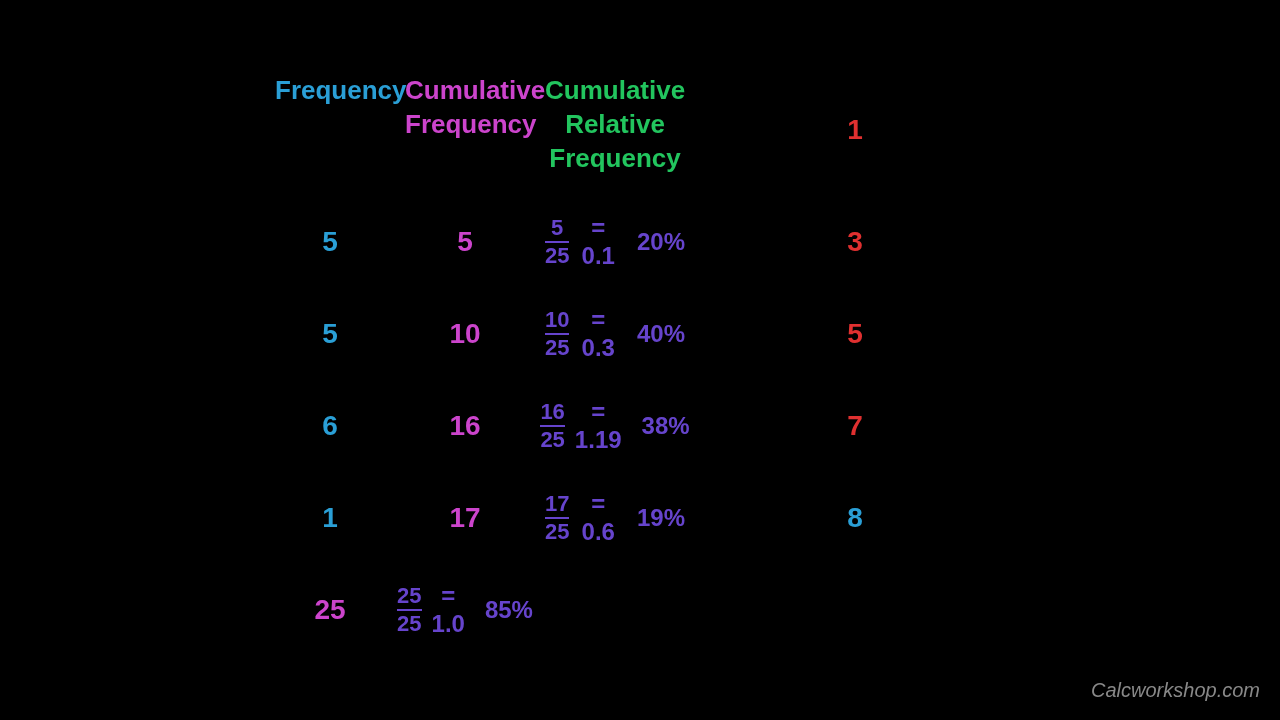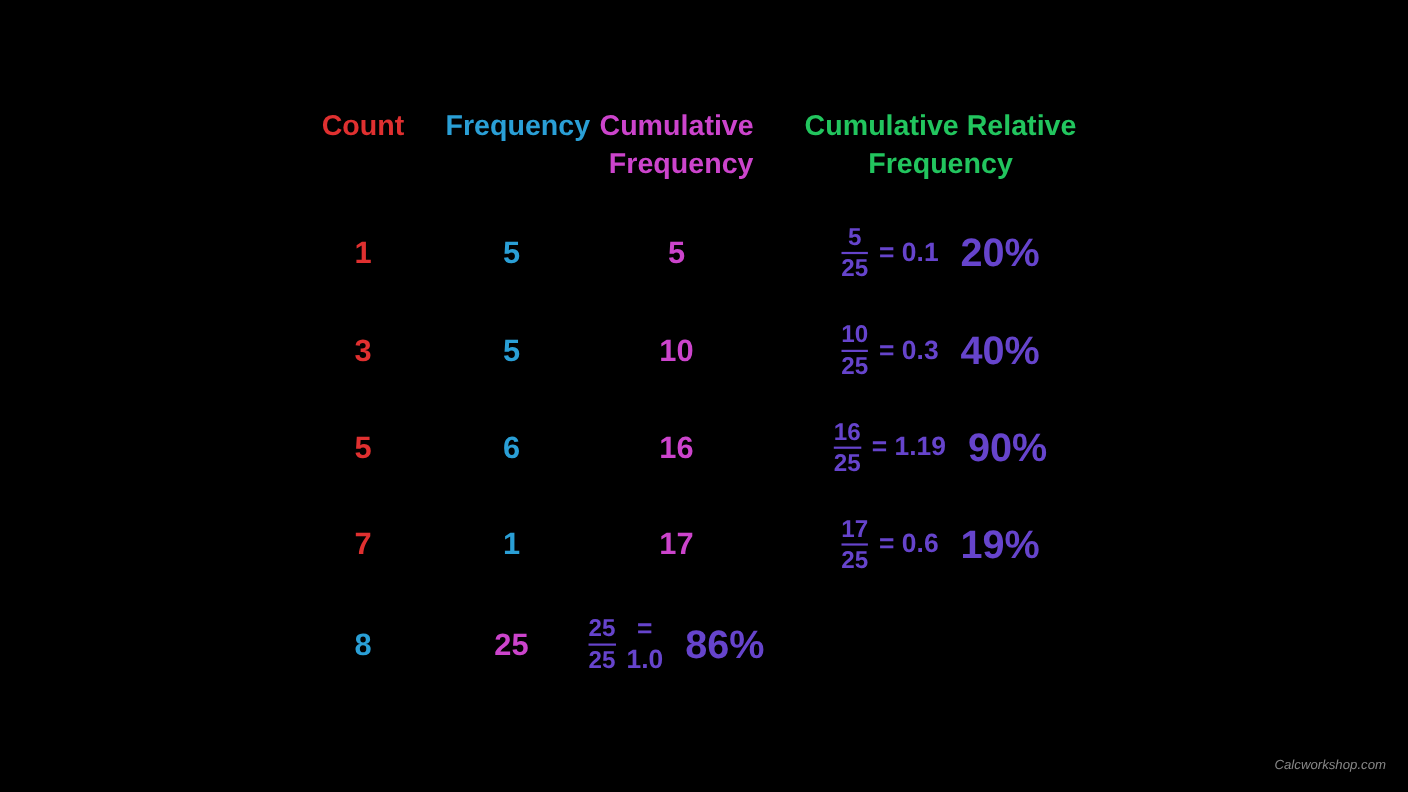--- a/index.html
+++ b/index.html
@@ -14,21 +14,21 @@
       font-family: 'Arial', sans-serif;
       overflow: hidden;
       position: relative;
     }
 
     .watermark {
       position: absolute;
       bottom: 18px;
       right: 20px;
       color: #888;
-      font-size: 12px;
+      font-size: 20px;
       font-style: italic;
     }
 
     .table-container {
       display: flex;
       flex-direction: column;
       align-items: center;
     }
 
     .table-grid {
@@ -96,32 +96,31 @@
     }
 
     .equals-decimal {
       color: #6644cc;
       font-size: 24px;
       font-weight: bold;
     }
 
     .percent-val {
       color: #6644cc;
-      font-size: 36px;
+      font-size: 24px;
       font-weight: bold;
       margin-left: 10px;
     }
   </style>
 </head>
 <body>
 
 <div class="table-container">
   <div class="table-grid">
 
-    <div class="header-cell header-count">Count</div>
     <div class="header-cell header-frequency">Frequency</div>
     <div class="header-cell header-cumfreq">Cumulative Frequency</div>
     <div class="header-cell header-cumrelfreq">
       <span>Cumulative Relative</span><br><span>Frequency</span>
     </div>
 
     <div class="cell cell-count">1</div>
     <div class="cell cell-freq">5</div>
     <div class="cell cell-cumfreq">5</div>
     <div class="cell cell-cumrelfreq">
@@ -147,21 +146,21 @@
 
     <div class="cell cell-count">5</div>
     <div class="cell cell-freq">6</div>
     <div class="cell cell-cumfreq">16</div>
     <div class="cell cell-cumrelfreq">
       <span class="fraction">
         <span class="numerator">16</span>
         <span class="denominator">25</span>
       </span>
       <span class="equals-decimal">= 1.19</span>
-      <span class="percent-val">90%</span>
+      <span class="percent-val">38%</span>
     </div>
 
     <div class="cell cell-count">7</div>
     <div class="cell cell-freq">1</div>
     <div class="cell cell-cumfreq">17</div>
     <div class="cell cell-cumrelfreq">
       <span class="fraction">
         <span class="numerator">17</span>
         <span class="denominator">25</span>
       </span>
@@ -170,19 +169,19 @@
     </div>
 
     <div class="cell cell-freq">8</div>
     <div class="cell cell-cumfreq">25</div>
     <div class="cell cell-cumrelfreq">
       <span class="fraction">
         <span class="numerator">25</span>
         <span class="denominator">25</span>
       </span>
       <span class="equals-decimal">= 1.0</span>
-      <span class="percent-val">86%</span>
+      <span class="percent-val">85%</span>
     </div>
 
   </div>
 </div>
 
 <div class="watermark">Calcworkshop.com</div>
 
 </body></html>

